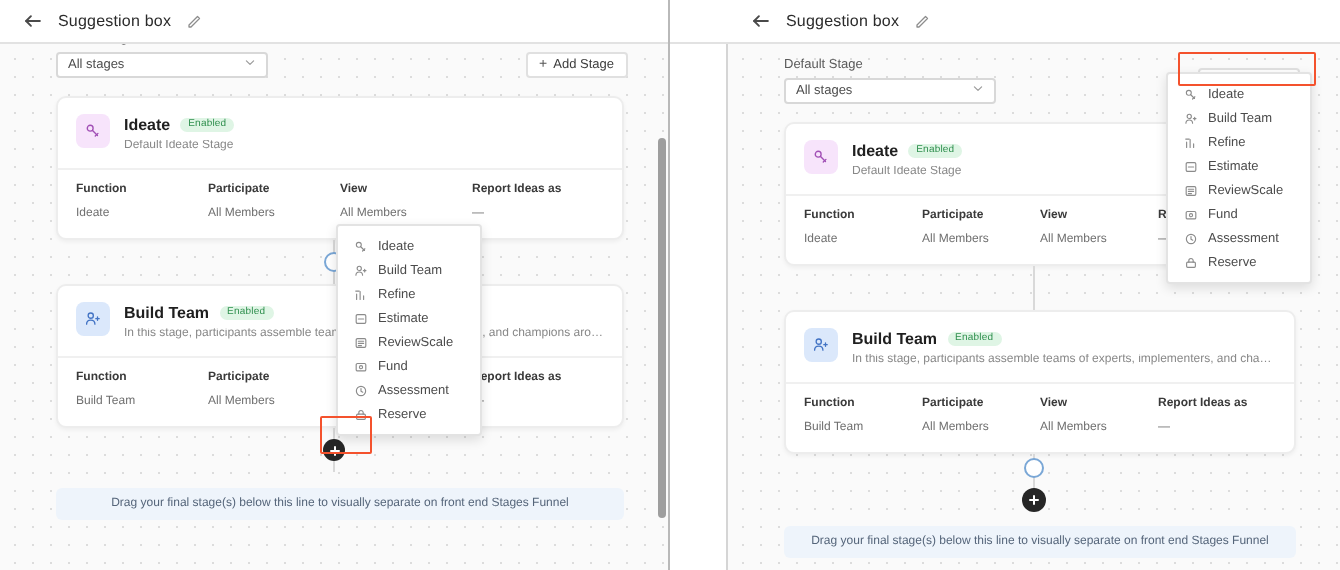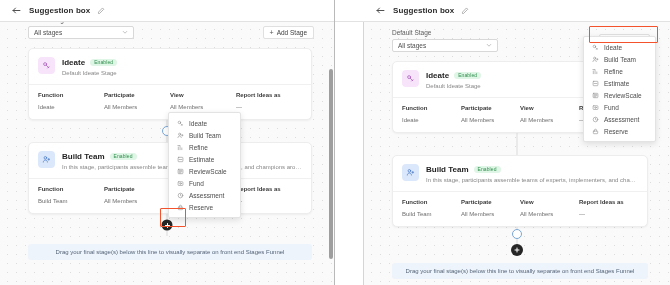--- a/index.html
+++ b/index.html
@@ -38,21 +38,20 @@
     color: #4a4a4a;
     display: flex; align-items: center; justify-content: center;
     cursor: pointer;
   }
   .back-arrow svg { display:block; }
   .page-title {
     font-size: 8px;
     color: #2b2b2b;
     letter-spacing: .1px;
     white-space: nowrap;
-    font-weight: bold;
   }
   .edit-pencil { width: 8px; height: 8px; color: #8d8d8d; cursor: pointer; }
   .edit-pencil svg { display:block; }
 
   
   .canvas {
     position: absolute;
     top: 22px; left: 0; right: 0; bottom: 0;
     background-color: #fafafa;
     background-image: radial-gradient(circle, #dcdcdc 0.55px, transparent 0.6px);

